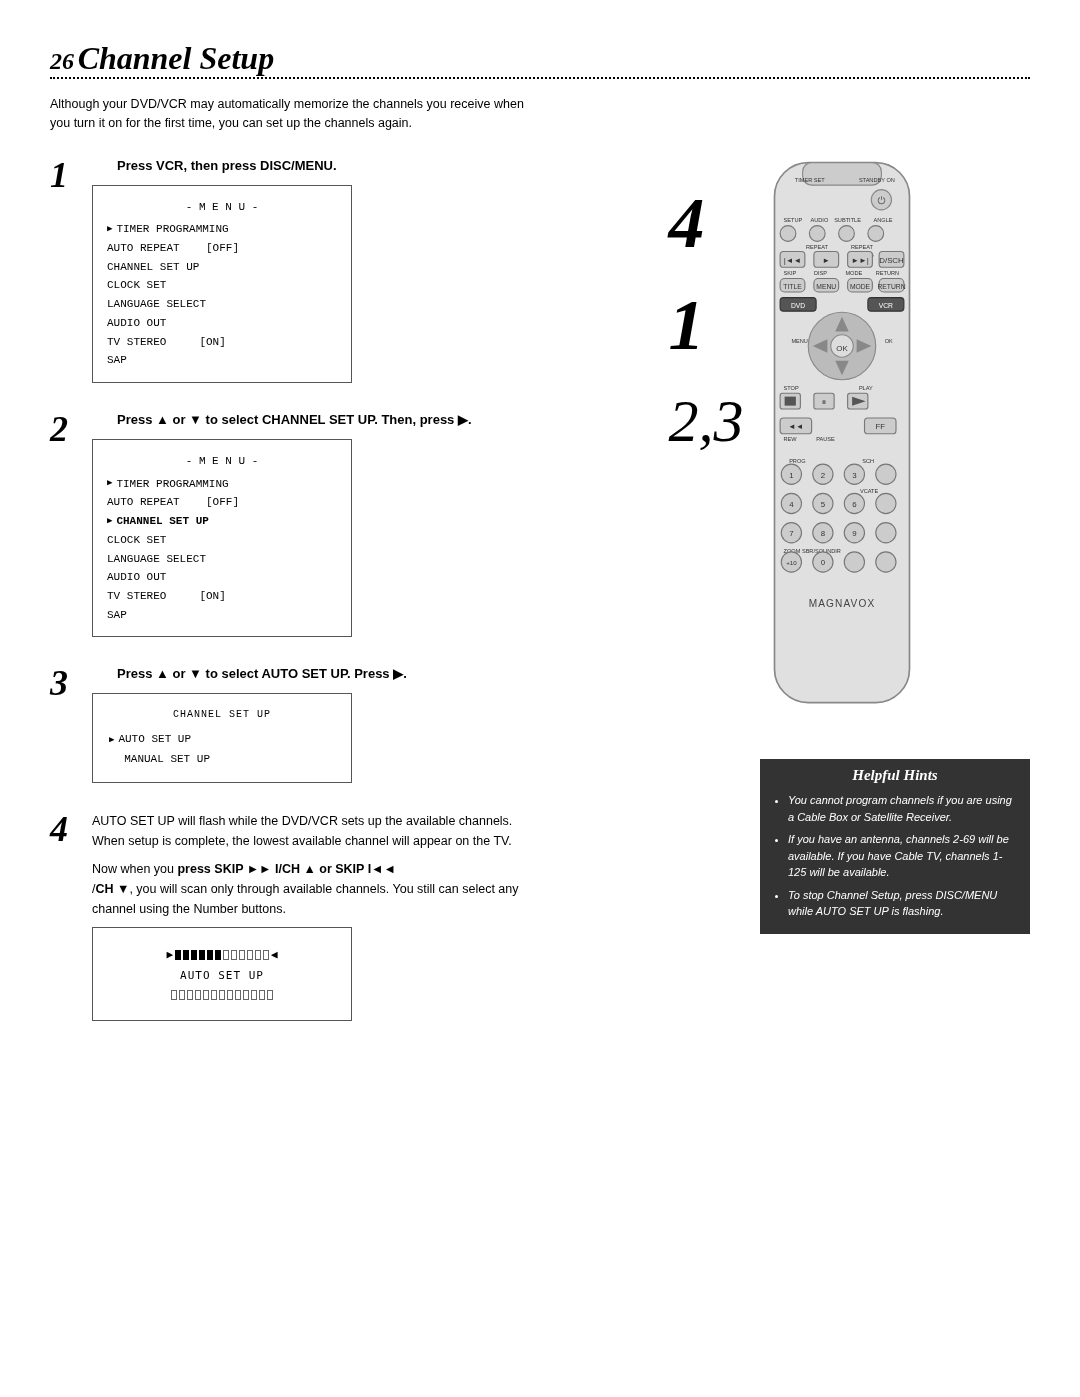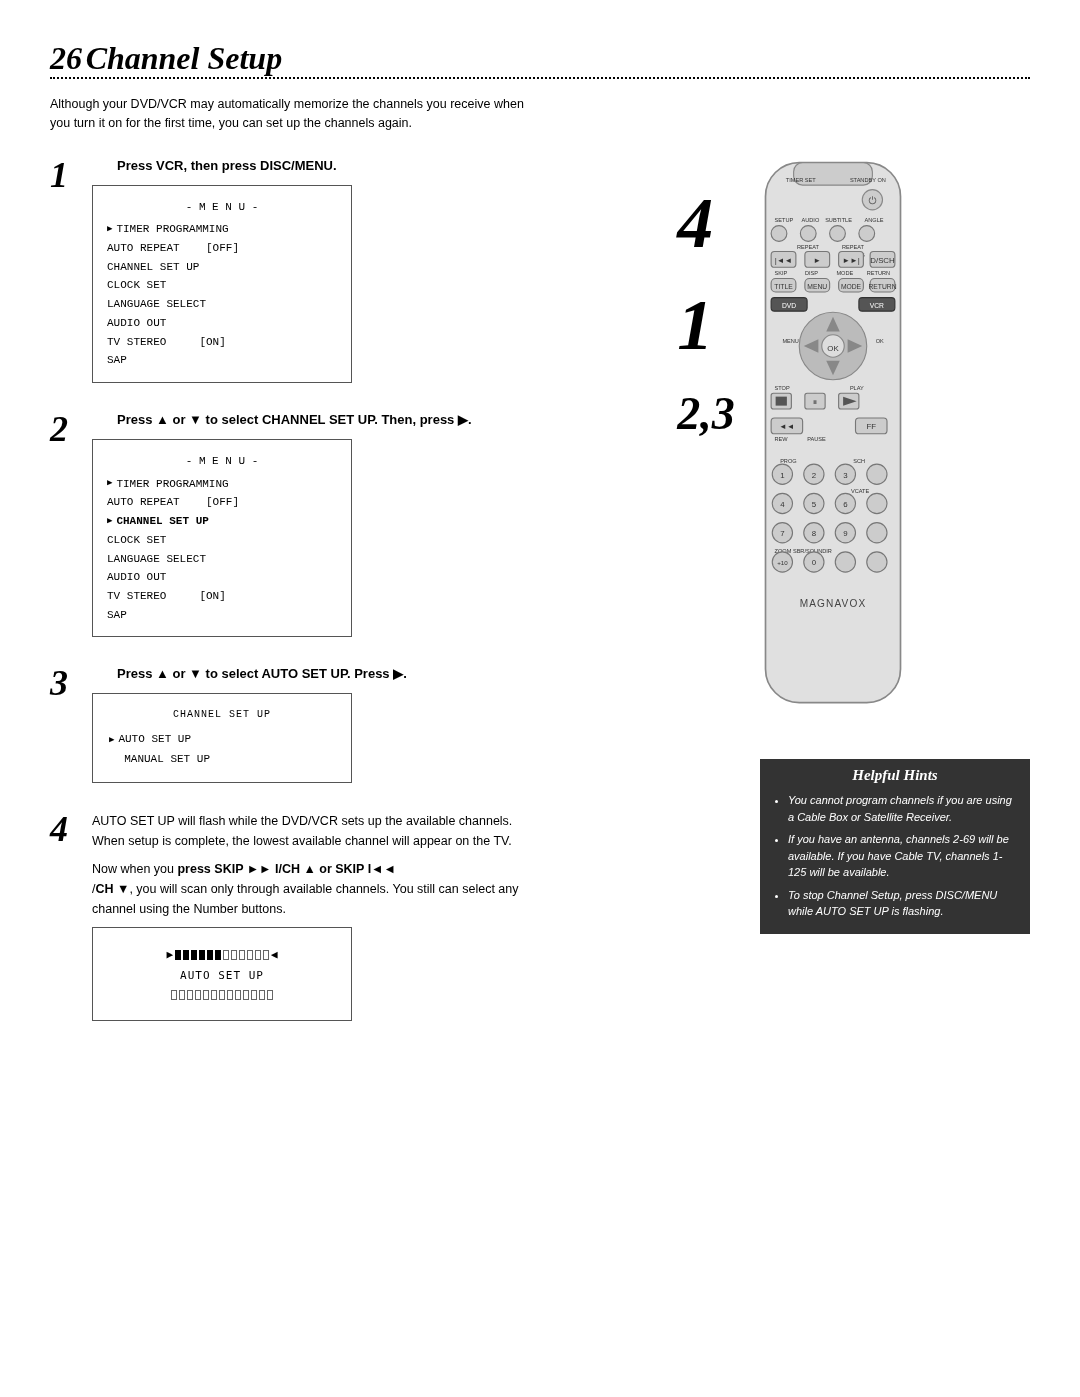--- a/index.html
+++ b/index.html
@@ -14,21 +14,21 @@
     }
 
     
     .page-title {
       font-size: 32px;
       font-weight: bold;
       font-style: italic;
       font-family: Times New Roman, serif;
     }
     .page-number {
-      font-size: 32px;
+      font-size: 24px;
       font-weight: bold;
       font-style: italic;
       font-family: Times New Roman, serif;
     }
     .dotted-rule {
       border: none;
       border-top: 2px dotted #000;
       margin-bottom: 16px;
     }
 
@@ -320,21 +320,21 @@
 
   </div>
 
   <div class="right-col">
 
     <div style="position:relative; display:flex; align-items:flex-start; margin-bottom:20px;">
 
       <div style="display:flex; flex-direction:column; margin-right:8px; margin-top:30px;">
         <div style="font-size:72px; font-weight:bold; font-style:italic; font-family:'Times New Roman',serif; line-height:1;">4</div>
         <div style="font-size:72px; font-weight:bold; font-style:italic; font-family:'Times New Roman',serif; line-height:1; margin-top:30px;">1</div>
-        <div style="font-size:46px; font-weight:bold; font-style:italic; font-family:'Times New Roman',serif; line-height:1; margin-top:30px;">2,3</div>
+        <div style="font-size:60px; font-weight:normal; font-style:italic; font-family:'Times New Roman',serif; line-height:1; margin-top:30px;">2,3</div>
       </div>
 
       <svg class="remote-svg" viewBox="0 0 160 500" xmlns="http://www.w3.org/2000/svg">
 
         <rect x="20" y="5" width="120" height="480" rx="30" ry="30" fill="#e0e0e0" stroke="#888" stroke-width="1.5"></rect>
 
         <rect x="45" y="5" width="70" height="20" rx="8" ry="8" fill="#ccc" stroke="#888" stroke-width="1"></rect>
 
         <text x="38" y="22" font-size="5" font-family="Arial" fill="#333">TIMER SET</text>
         <text x="95" y="22" font-size="5" font-family="Arial" fill="#333">STANDBY ON</text>

